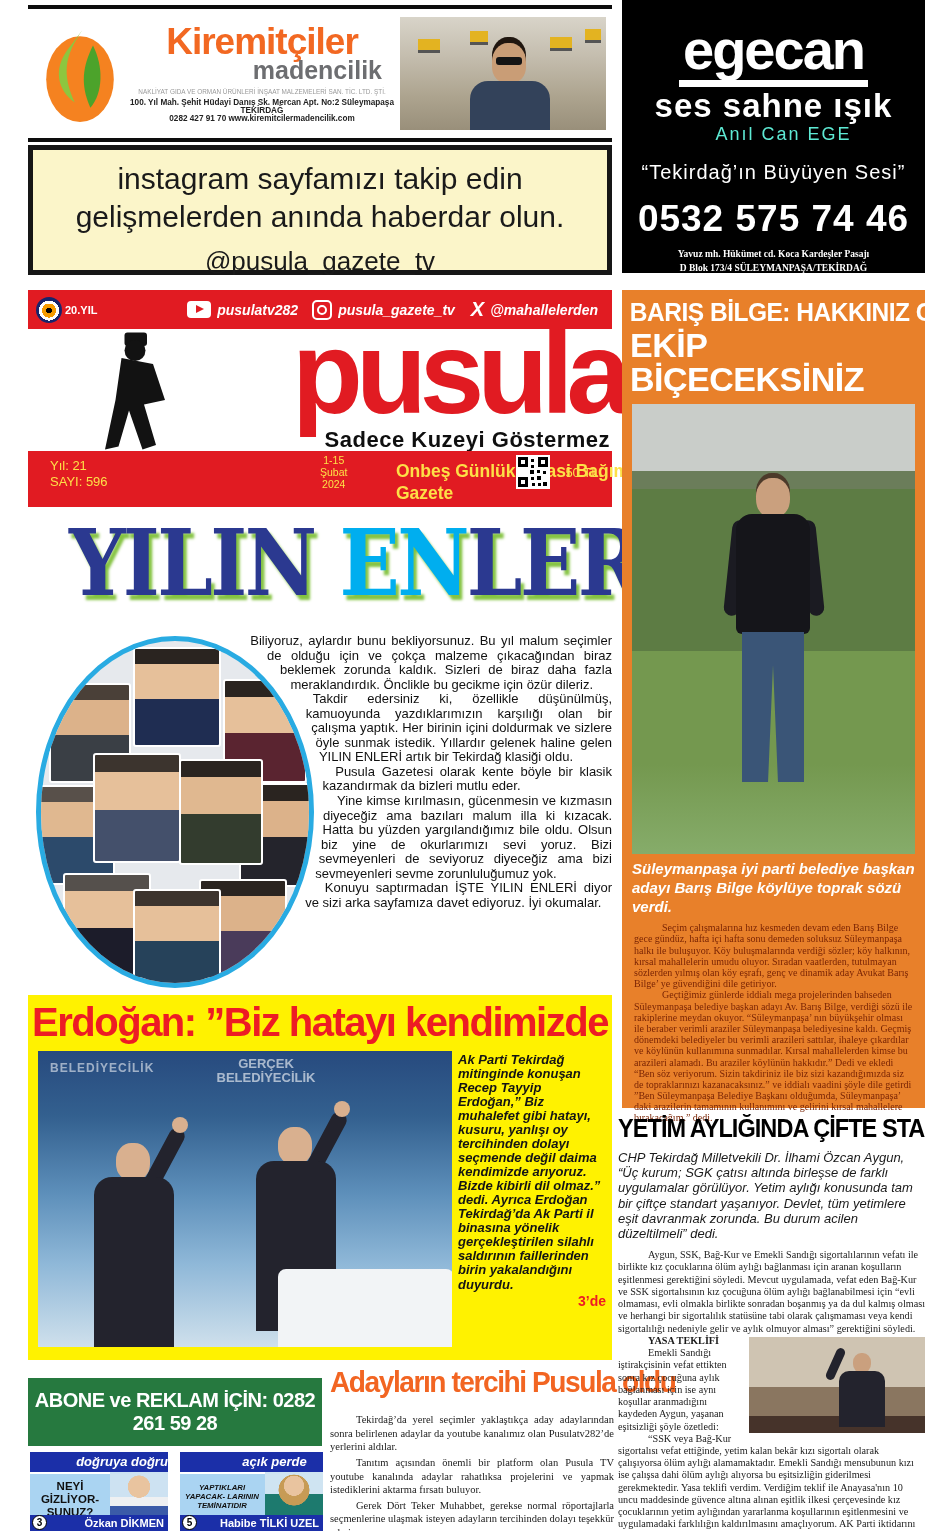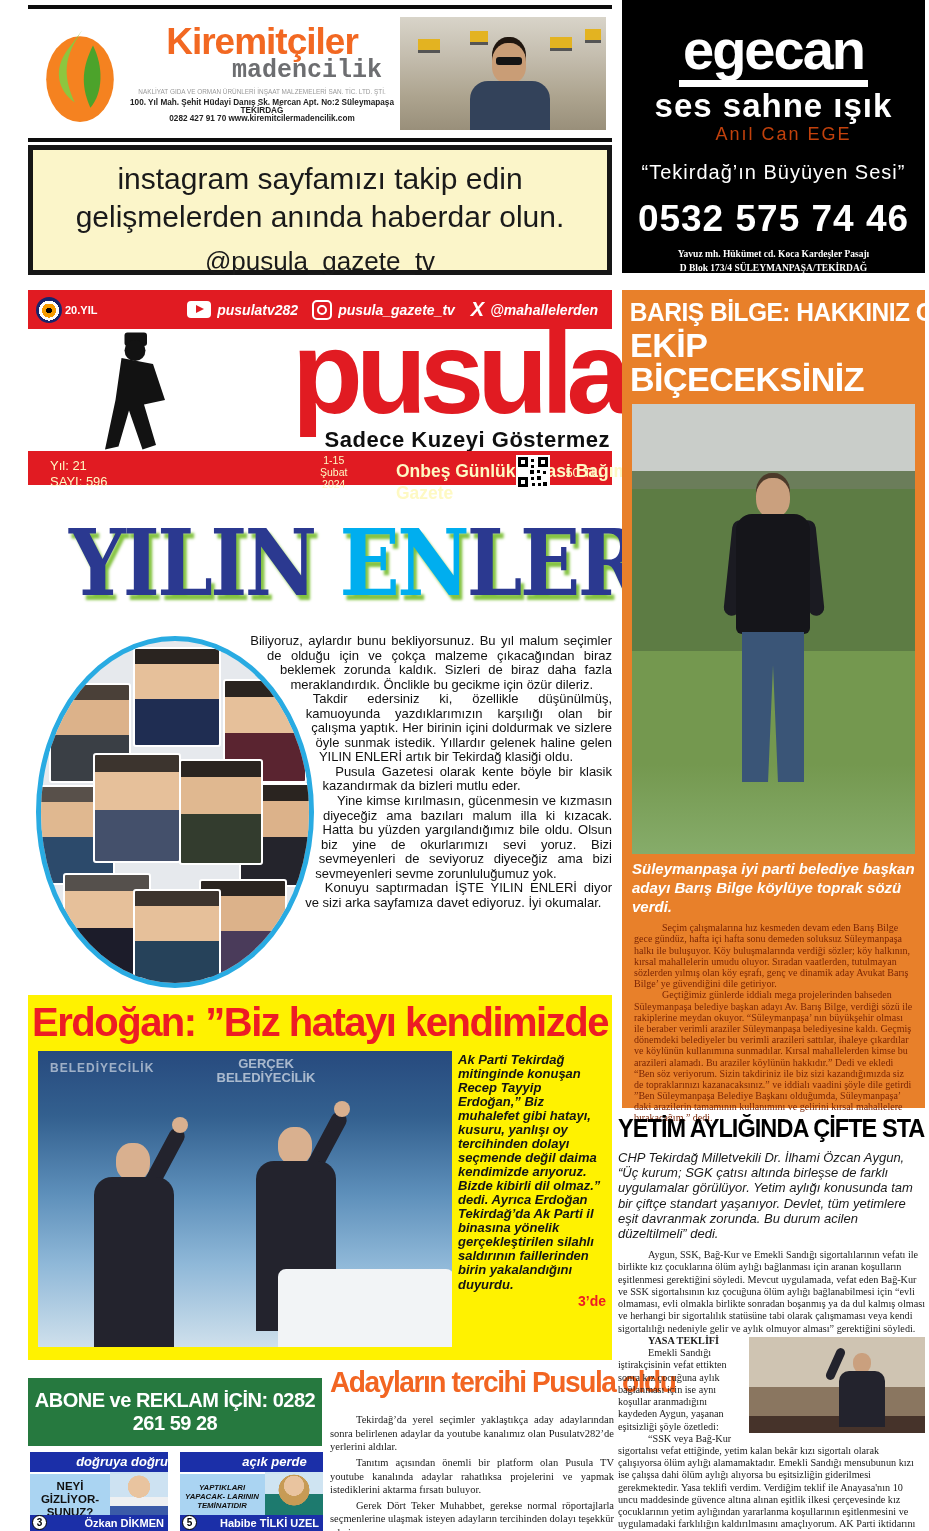--- a/index.html
+++ b/index.html
@@ -5,39 +5,39 @@
   html,body{margin:0;padding:0;background:#e9e9e9;}
   .page{position:relative;width:929px;height:1531px;background:#fff;margin:0 auto;
         font-family:"Liberation Sans",sans-serif;overflow:hidden;}
   .abs{position:absolute;}
   
   #ad-kir{left:28px;top:5px;width:584px;height:129px;border-top:4px solid #0d0d0d;
           border-bottom:4px solid #0d0d0d;background:#fff;display:flex;align-items:center;}
   #ad-kir .logo{width:84px;height:104px;margin:4px 6px 4px 10px;flex:0 0 auto;}
   #ad-kir .txt{width:268px;text-align:center;line-height:1;}
   .kir-brand{color:#f26822;font-size:37px;font-weight:800;letter-spacing:-1px;}
-  .kir-brand2{color:#6d6e71;font-size:25px;font-weight:700;text-align:right;padding-right:14px;margin-top:-2px;font-family:Liberation Mono, monospace;}
+  .kir-brand2{color:#6d6e71;font-size:25px;font-weight:700;text-align:right;padding-right:14px;margin-top:-2px;}
   .kir-tag{color:#9a9a9a;font-size:6.4px;margin-top:6px;}
   .kir-addr{color:#222;font-size:8.2px;font-weight:700;margin-top:3px;}
   .kir-con{color:#222;font-size:8.2px;font-weight:700;}
   .quarry{flex:1;height:113px;margin:4px 6px 4px 4px;position:relative;overflow:hidden;
           background:linear-gradient(180deg,#d8d4c9 0%,#c4bdae 35%,#ada48f 70%,#998f7a 100%);}
   .digger{position:absolute;width:22px;height:11px;background:#e3b321;border-bottom:3px solid #555;}
   .quarry .d1{left:18px;top:22px;} .quarry .d2{left:70px;top:14px;width:18px;}
   .quarry .d3{left:150px;top:20px;} .quarry .d4{left:185px;top:12px;width:16px;}
   .q-man-head{position:absolute;left:92px;top:26px;width:34px;height:40px;border-radius:46% 46% 40% 40%;
               background:#c99d76;box-shadow:0 -6px 0 0 #20160f;}
   .q-man-glass{position:absolute;left:96px;top:40px;width:26px;height:8px;background:#141414;border-radius:3px;}
   .q-man-body{position:absolute;left:70px;top:64px;width:80px;height:50px;border-radius:18px 18px 0 0;background:#33425a;}
   
   #ad-egecan{left:622px;top:0;width:303px;height:273px;background:#000;color:#fff;text-align:center;}
   .ege-brand{display:inline-block;font-size:56px;font-weight:800;letter-spacing:-2px;line-height:1;
              border-bottom:7px solid #fff;padding:6px 4px 2px;margin-top:16px;}
   .ege-l1{font-size:33px;font-weight:700;letter-spacing:1px;margin-top:2px;line-height:1;}
-  .ege-l2{font-size:18px;font-weight:300;color:#c2410c;letter-spacing:2px;margin-top:2px;margin-left:20px;}
+  .ege-l2{font-size:18px;font-weight:300;color:#5eead4;letter-spacing:2px;margin-top:2px;margin-left:20px;}
   .ege-slogan{font-size:20px;margin-top:16px;letter-spacing:1px;}
   .ege-phone{font-size:37px;font-weight:700;margin-top:14px;letter-spacing:1px;}
   .ege-addr{font-family:"Liberation Serif",serif;font-size:9.5px;font-weight:700;margin-top:8px;line-height:1.45;}
   
   #banner{left:28px;top:145px;width:584px;height:130px;background:#fbf5c9;border:5px solid #161616;
           box-sizing:border-box;text-align:center;color:#1a1a1a;}
   .ban-line{font-size:30px;line-height:1.28;}
   .ban-wrap{margin-top:10px;}
   .ban-handle{font-size:26px;margin-top:9px;}
   
@@ -52,21 +52,21 @@
   .yt:after{content:"";position:absolute;left:9px;top:4px;border-left:8px solid #e11b22;
             border-top:4.5px solid transparent;border-bottom:4.5px solid transparent;}
   .ig{width:16px;height:16px;border:2px solid #fff;border-radius:5px;position:relative;margin-left:8px;}
   .ig:after{content:"";position:absolute;left:3px;top:3px;width:6px;height:6px;border:2px solid #fff;border-radius:50%;}
   .xicon{font-weight:900;font-size:20px;font-style:italic;margin-left:10px;}
   .mast-mid{position:relative;height:122px;background:#fff;}
   .ata{position:absolute;left:46px;top:2px;width:152px;height:120px;}
   .pusula-logo{position:absolute;left:248px;top:-16px;width:364px;text-align:center;color:#e11b22;
                font-size:116px;font-weight:900;letter-spacing:-7px;line-height:1.05;}
   .mast-tagline{position:absolute;right:2px;bottom:-2px;font-size:22px;font-weight:800;color:#0f0f0f;letter-spacing:0.5px;}
-  .info-bar{position:relative;height:34px;background:#e11b22;color:#fef9c3;}
+  .info-bar{position:relative;height:56px;background:#e11b22;color:#fde047;}
   .ib-year{position:absolute;left:22px;top:7px;font-size:13px;line-height:1.25;}
   .ib-date{position:absolute;left:292px;top:3px;font-size:10.5px;line-height:1.15;text-align:center;white-space:pre-line;}
   .ib-sub{position:absolute;left:368px;top:9px;width:330px;font-size:19px;font-weight:800;transform:scaleX(0.92);transform-origin:left;}
   .ib-qr{position:absolute;right:62px;top:4px;width:34px;height:34px;background:#fff;}
   .ib-price{position:absolute;right:10px;top:14px;font-size:13px;}
   
   #lead-headline{left:28px;top:498px;width:584px;height:132px;text-align:center;white-space:nowrap;
       font-family:"DejaVu Serif",serif;font-weight:bold;font-size:92px;line-height:130px;letter-spacing:-3px;
       color:#2b3990;transform:scaleX(0.86);transform-origin:center;
       text-shadow:4px 5px 3px #84c341;}

